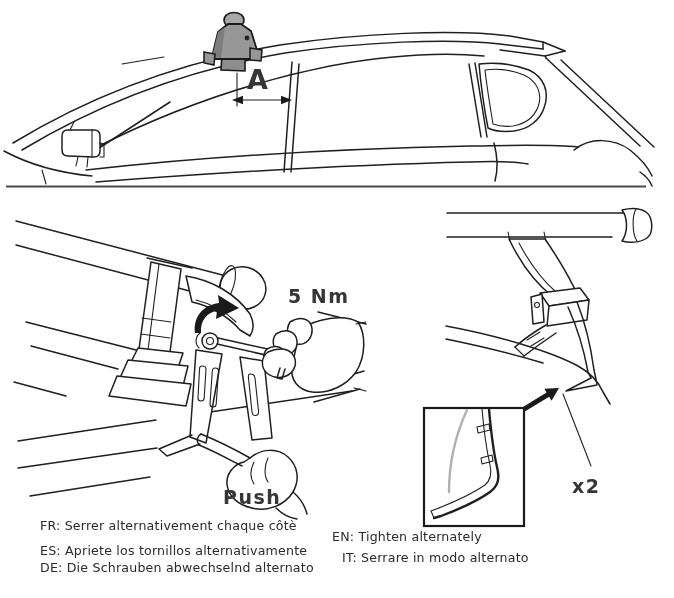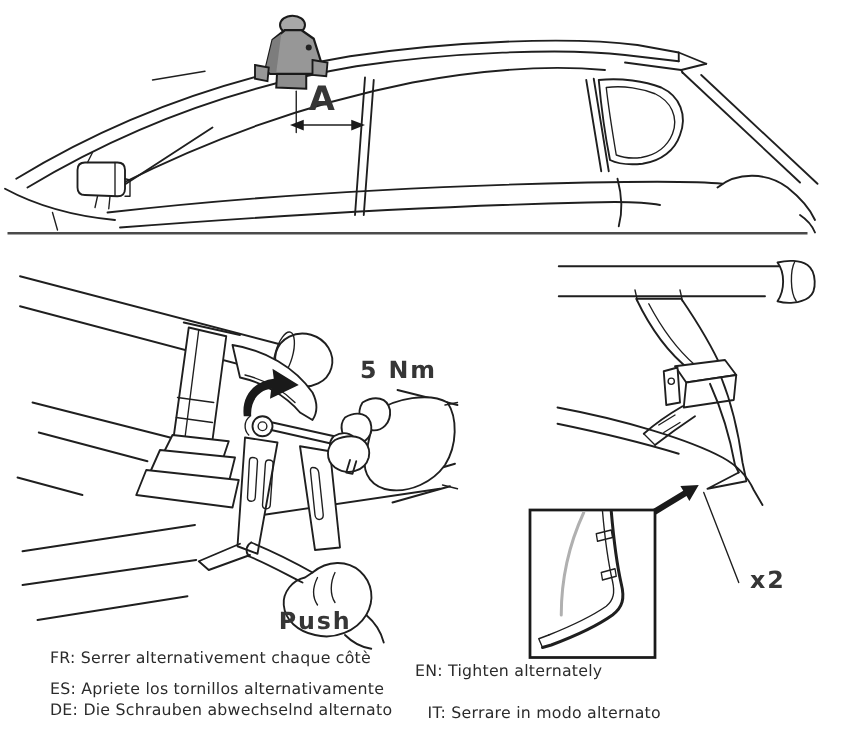--- a/index.html
+++ b/index.html
@@ -216,26 +216,26 @@
       </g>
     </g>
   </svg>
 
   <div class="label label-A" style="left:247px;top:64px;">A</div>
 
   <div class="label label-med" style="left:264px;top:285px;margin-left:24px;">5 Nm</div>
 
   <div class="label label-med" style="left:223px;top:486px;">Push</div>
 
-  <div class="label label-med" style="left:572px;top:453px;margin-left:28px;">x2</div>
+  <div class="label label-med" style="left:572px;top:475px;">x2</div>
 
   <div>
     <div class="instr" style="left:40px;top:518px;">FR: Serrer alternativement chaque côtè</div>
     <div class="instr" style="left:40px;top:543px;">ES: Apriete los tornillos alternativamente</div>
     <div class="instr" style="left:40px;top:560px;">DE: Die Schrauben abwechselnd alternato</div>
   </div>
 
   <div>
     <div class="instr" style="left:332px;top:529px;">EN: Tighten alternately</div>
-    <div class="instr" style="left:342px;top:562px;">IT: Serrare in modo alternato</div>
+    <div class="instr" style="left:342px;top:550px;">IT: Serrare in modo alternato</div>
   </div>
 
 </div>
 
 </body></html>

